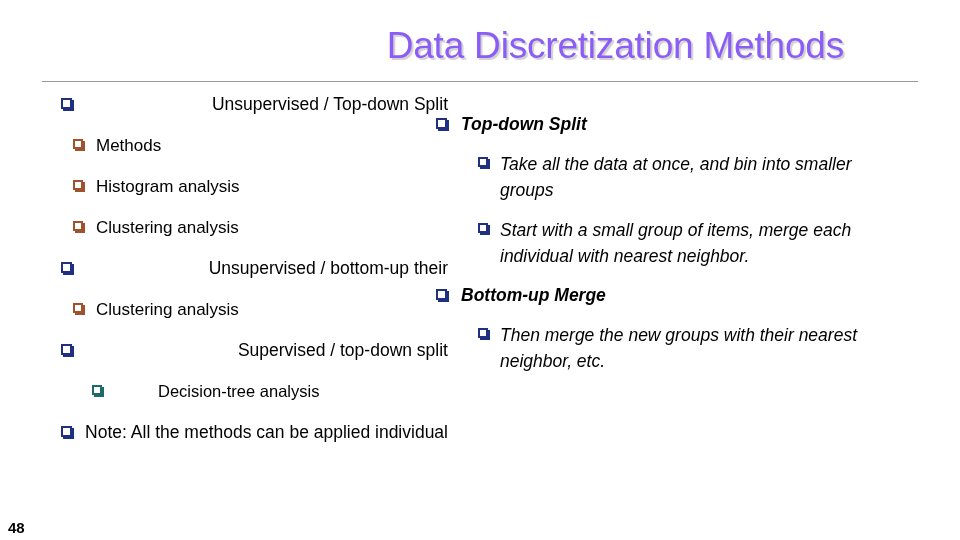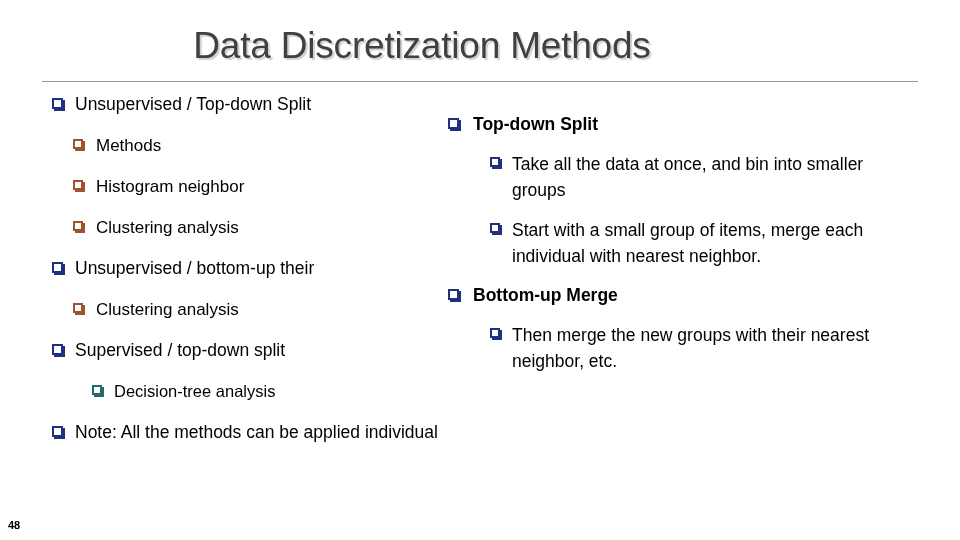--- a/index.html
+++ b/index.html
@@ -15,25 +15,25 @@
     font-family: "Liberation Sans", sans-serif;
     color: #000000;
   }
 
   
   #slide-title {
     position: absolute;
     left: 0;
     top: 24px;
     width: 844px;
-    text-align: center;
+    text-align: right;
     font-size: 37px;
     line-height: 44px;
     font-weight: 400;
-    color: #404040;
+    color: #8b5cf6;
     letter-spacing: -0.2px;
     text-shadow: 2px 2px 1px rgba(150,150,150,0.45);
     white-space: nowrap;
   }
 
   #title-rule {
     position: absolute;
     left: 42px;
     top: 81px;
     width: 876px;
@@ -43,23 +43,24 @@
 
   
   #left-col {
     position: absolute;
     left: 48px;
     top: 92px;
     width: 400px;
   }
   #right-col {
     position: absolute;
-    left: 440px;
+    left: 428px;
     top: 112px;
     width: 470px;
+    font-style: italic;
   }
 
   
   .row {
     display: flex;
     align-items: flex-start;
   }
   .bullet {
     flex: 0 0 auto;
     display: inline-block;
@@ -85,29 +86,29 @@
     border-width: 2px;
   }
   .txt {
     flex: 1 1 auto;
     font-size: 17.5px;
     line-height: 25px;
     color: #000000;
   }
 
   
-  .lvl1 { margin-left: 4px;  margin-top: 0px; }
+  .lvl1 { margin-left: 13px;  margin-top: 0px; text-align: right; }
   .lvl1 .bullet { margin-top: 6px; }
   .lvl1 .txt { font-size: 17.5px; }
 
   .lvl2 { margin-left: 25px; }
   .lvl2 .bullet { margin-top: 6px; margin-right: 13px; }
   .lvl2 .txt { font-size: 17px; }
 
-  .lvl3 { margin-left: 44px; }
+  .lvl3 { margin-left: 44px; gap: 44px; }
   .lvl3 .bullet { margin-top: 6px; margin-right: 12px; }
   .lvl3 .txt { font-size: 16.5px; }
 
   
   #left-col .row { margin-bottom: 16px; }
 
   
   #right-col .rl1 { margin-left: 8px; }
   #right-col .rl1 .bullet { margin-top: 6px; margin-right: 14px; }
   #right-col .rl1 .txt {
@@ -120,21 +121,21 @@
     font-size: 17.5px;
     line-height: 26px;
   }
   #right-col .row { margin-bottom: 14px; }
 
   
   #page-number {
     position: absolute;
     left: 8px;
     top: 519px;
-    font-size: 11px;
+    font-size: 15px;
     font-weight: 700;
     color: #000000;
   }
 </style>
 </head>
 <body>
 
 <div id="slide-title">Data Discretization Methods</div>
 
 <div id="title-rule"></div>
@@ -146,21 +147,21 @@
     <span class="txt">Unsupervised / Top-down Split</span>
   </div>
 
   <div class="row lvl2">
     <span class="bullet brown sm"></span>
     <span class="txt">Methods</span>
   </div>
 
   <div class="row lvl2">
     <span class="bullet brown sm"></span>
-    <span class="txt">Histogram neighbor</span>
+    <span class="txt">Histogram analysis</span>
   </div>
 
   <div class="row lvl2">
     <span class="bullet brown sm"></span>
     <span class="txt">Clustering analysis</span>
   </div>
 
   <div class="row lvl1">
     <span class="bullet"></span>
     <span class="txt">Unsupervised / bottom-up their</span>

